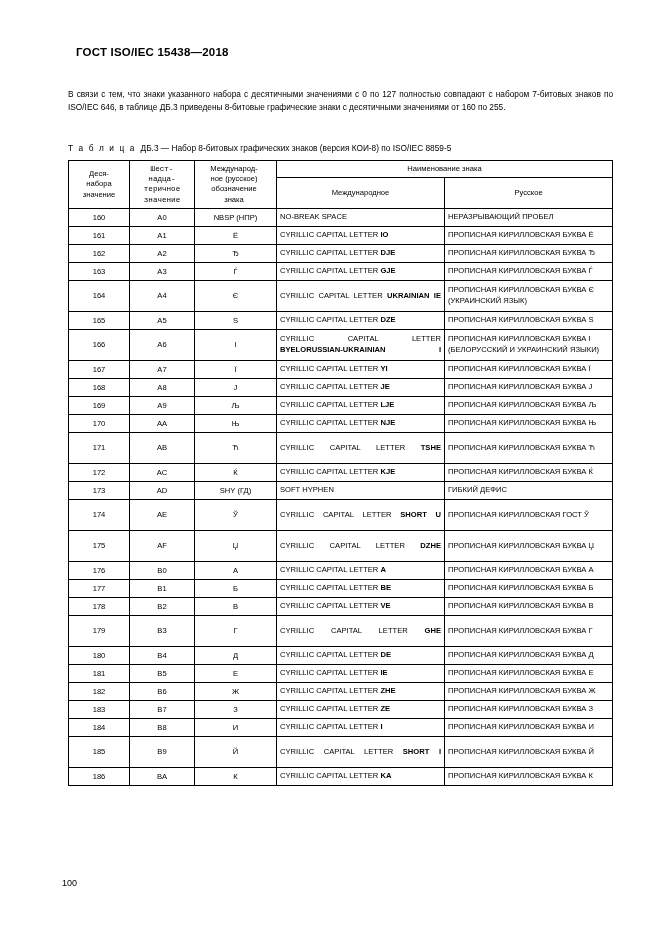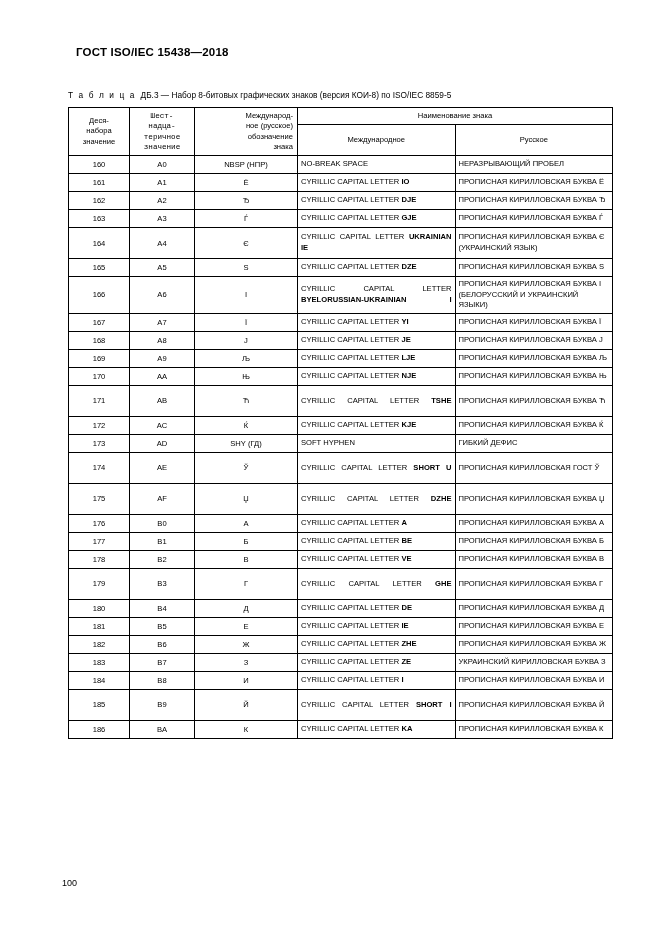--- a/index.html
+++ b/index.html
@@ -100,38 +100,39 @@
     font-size: 9px;
   }
 </style>
 </head>
 <body>
 
 <div class="page">
 
   <div class="doc-title">ГОСТ ISO/IEC 15438—2018</div>
 
+  <div class="intro">В связи с тем, что знаки указанного набора с десятичными значениями с 0 по 127 полностью совпадают с набором 7-битовых знаков по ISO/IEC 646, в таблице ДБ.3  приведены 8-битовые графические знаки с десятичными значениями от 160 по 255.</div>
 
   <div class="table-caption"><span class="sp">Т а б л и ц а</span>&nbsp;&nbsp;<span>ДБ.3 — Набор 8-битовых графических знаков (версия КОИ-8) по ISO/IEC 8859-5</span></div>
 
   <table class="main">
     <thead>
       <tr class="hdr-top">
         <th class="c-dec" rowspan="2">
           <span>Деся-</span><br>
           <span>набора</span><br>
           <span>значение</span>
         </th>
         <th class="c-hex" rowspan="2">
           <span>Шест-</span><br>
           <span>надца-</span><br>
           <span>теричное</span><br>
           <span>значение</span>
         </th>
-        <th class="c-intl-desig" rowspan="2" style="text-align:right;padding-left:22px;">
+        <th class="c-intl-desig" rowspan="2" style="text-align:center;padding-left:1px;">
           <span>Международ-</span><br>
           <span>ное (русское)</span><br>
           <span>обозначение</span><br>
           <span>знака</span>
         </th>
         <th colspan="2">Наименование знака</th>
       </tr>
       <tr>
         <th class="c-name-intl">Международное</th>
         <th class="c-name-rus">Русское</th>
@@ -297,21 +298,21 @@
           <td class="hex">B6</td>
           <td class="desig">Ж</td>
           <td class="name-intl">CYRILLIC CAPITAL LETTER <b>ZHE</b></td>
           <td class="name-rus">ПРОПИСНАЯ КИРИЛЛОВСКАЯ БУКВА Ж</td>
         </tr>
         <tr class="row-h1">
           <td class="dec">183</td>
           <td class="hex">B7</td>
           <td class="desig">З</td>
           <td class="name-intl">CYRILLIC CAPITAL LETTER <b>ZE</b></td>
-          <td class="name-rus">УКРАИНСКИЙ КИРИЛЛОВСКАЯ БУКВА З</td>
+          <td class="name-rus">ПРОПИСНАЯ КИРИЛЛОВСКАЯ БУКВА З</td>
         </tr>
         <tr class="row-h1">
           <td class="dec">184</td>
           <td class="hex">B8</td>
           <td class="desig">И</td>
           <td class="name-intl">CYRILLIC CAPITAL LETTER <b>I</b></td>
           <td class="name-rus">ПРОПИСНАЯ КИРИЛЛОВСКАЯ БУКВА И</td>
         </tr>
         <tr class="row-h2">
           <td class="dec">185</td>

